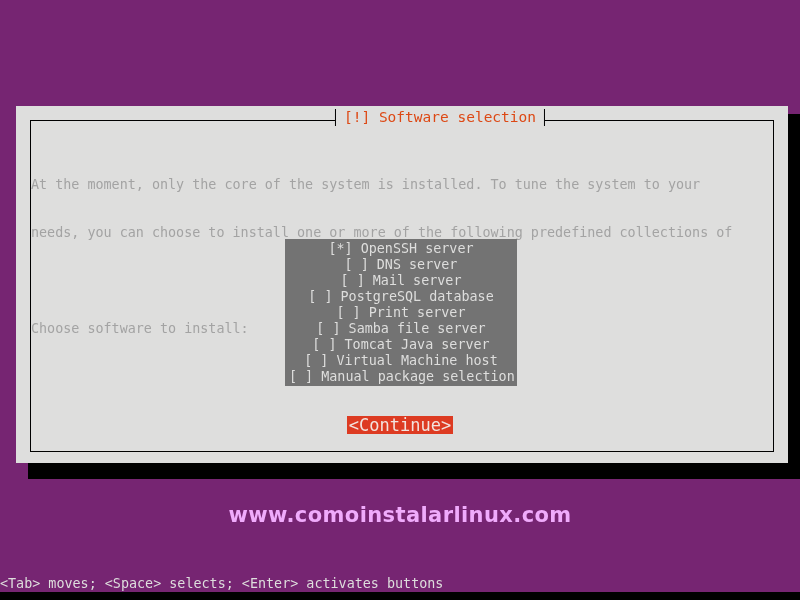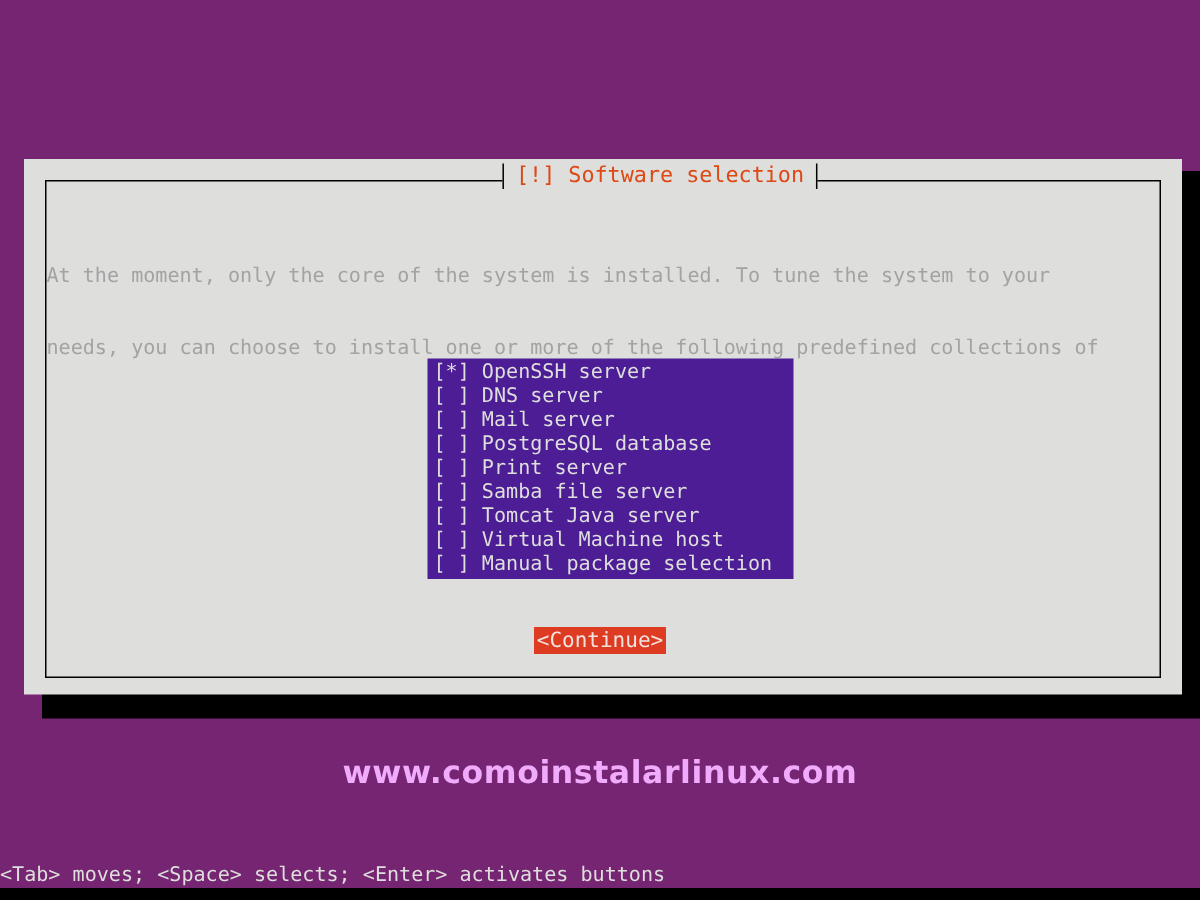--- a/index.html
+++ b/index.html
@@ -99,26 +99,27 @@
   }
   .para { margin: 0; }
   .para-gap { height: 16px; }
 
   
   .listbox {
     position: absolute;
     left: 285px;
     top: 239px;
     width: 228px;
-    background: #4c1d95;
+    background: #737373;
     color: #dededd;
     font-size: 13.4px;
     line-height: 16px;
-    padding: 2px 16px 1px 0;
+    padding: 2px 4px 1px 0;
     z-index: 4;
+    text-align: center;
   }
   .list-item {
     height: 16px;
     line-height: 16px;
     white-space: pre;
     padding-left: 4px;
   }
 
   
   .btn-row {
@@ -126,21 +127,21 @@
     left: 0;
     right: 0;
     top: 416px;
     text-align: center;
     z-index: 4;
   }
   .continue-btn {
     display: inline-block;
     background: #dd3b22;
     color: #f2e3de;
-    font-size: 14px;
+    font-size: 17px;
     line-height: 18px;
     height: 18px;
     padding: 0 2px;
     white-space: pre;
     font-family: inherit;
     border: none;
   }
 
   
   .watermark {
@@ -190,20 +191,21 @@
   <div class="dialog">
     <div class="dialog-frame"></div>
   </div>
 
   <div class="dialog-title">[!] Software selection</div>
 
   <div class="dialog-body">
     <div class="para">At the moment, only the core of the system is installed. To tune the system to your</div>
     <div class="para">needs, you can choose to install one or more of the following predefined collections of</div>
     <div class="para-gap"></div>
+    <div class="para">Choose software to install:</div>
   </div>
 
   <div class="listbox">
     <div class="list-item">[*] OpenSSH server</div>
     <div class="list-item">[ ] DNS server</div>
     <div class="list-item">[ ] Mail server</div>
     <div class="list-item">[ ] PostgreSQL database</div>
     <div class="list-item">[ ] Print server</div>
     <div class="list-item">[ ] Samba file server</div>
     <div class="list-item">[ ] Tomcat Java server</div>

